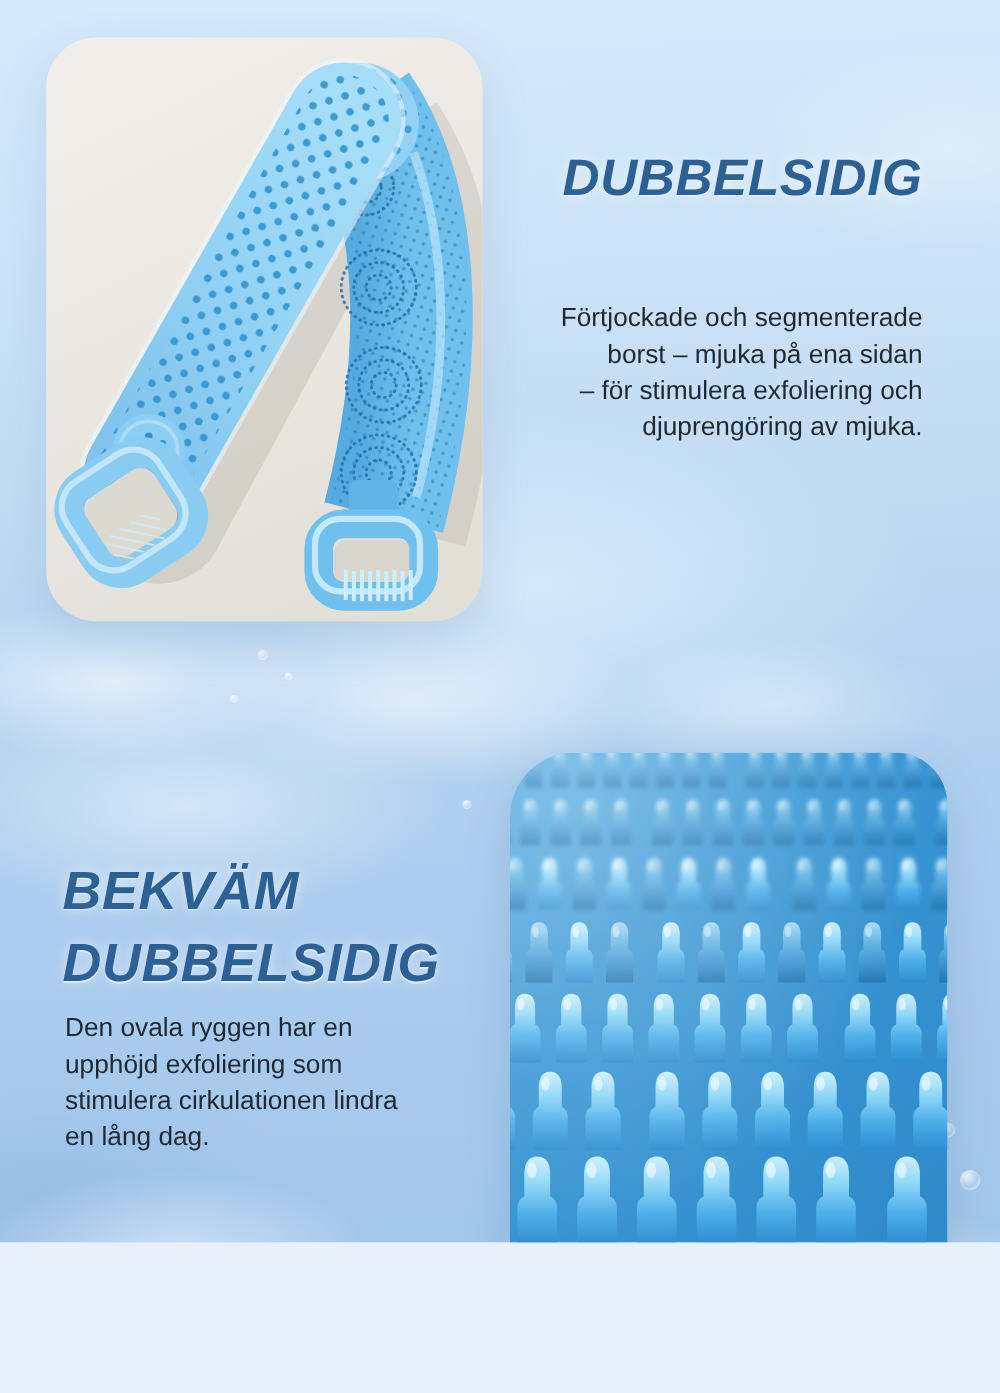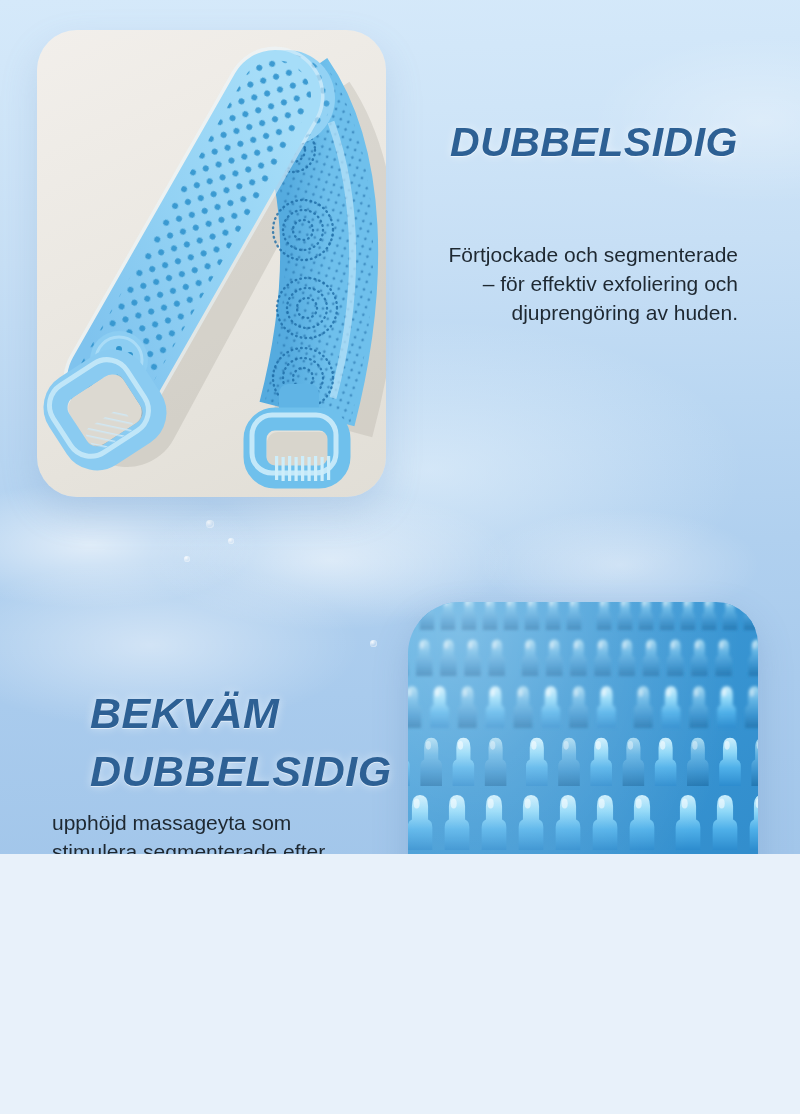--- a/index.html
+++ b/index.html
@@ -1,17 +1,17 @@
 <!DOCTYPE html>
 <html lang="sv"><head>
 <meta charset="utf-8">
 <style>
   html,body{margin:0;padding:0;background:#e8f1fa;}
   .canvas{
-    position:relative;width:800px;height:854px;overflow:hidden;
+    position:relative;width:800px;height:994px;overflow:hidden;
     font-family:"Liberation Sans",sans-serif;
     background:linear-gradient(178deg,#d5e9fa 0%,#cfe5f8 14%,#c7dff5 30%,#bad7f2 48%,#b0d0ef 64%,#a9cbed 80%,#a2c6ea 100%);
   }
   .bg{
     position:absolute;inset:0;pointer-events:none;
     background-image:
       radial-gradient(240px 90px at 90px 545px,  rgba(255,255,255,.60), rgba(255,255,255,0) 70%),
       radial-gradient(260px 100px at 330px 560px, rgba(255,255,255,.50), rgba(255,255,255,0) 70%),
       radial-gradient(300px 120px at 150px 645px, rgba(255,255,255,.45), rgba(255,255,255,0) 70%),
       radial-gradient(200px 80px at 620px 565px,  rgba(255,255,255,.38), rgba(255,255,255,0) 70%),
@@ -39,21 +39,21 @@
     box-shadow:0 14px 34px rgba(90,130,180,.28);
   }
   .closeup svg{position:absolute;inset:0;display:block;}
   .title{
     position:absolute;margin:0;font-style:italic;font-weight:bold;
     color:#2d6094;letter-spacing:.5px;
     text-shadow:0 1px 0 rgba(255,255,255,.55), 0 0 10px rgba(255,255,255,.55);
   }
   .title .tl{display:block;}
   .title-top{top:112px;right:62px;text-align:right;font-size:41px;line-height:61px;}
-  .title-bottom{top:684px;left:50px;text-align:left;font-size:43px;line-height:58px;margin-left:40px;}
+  .title-bottom{top:684px;left:50px;text-align:left;font-size:43px;line-height:58px;}
   .body-text{position:absolute;margin:0;color:#1e2831;font-size:21px;line-height:29px;font-weight:500;}
   .body-text .bl{display:block;}
   .body-top{top:240px;right:62px;text-align:right;}
   .body-bottom{top:808px;left:52px;text-align:left;}
 </style>
 </head>
 <body>
 
 <div class="canvas">
   <div class="bg"></div>
@@ -170,33 +170,36 @@
           </g>
         </g>
       </svg>
     </figure>
 
     <h2 class="title title-top">
       <span class="tl">DUBBELSIDIG</span>
     </h2>
     <p class="body-text body-top">
       <span class="bl">Förtjockade och segmenterade</span>
-      <span class="bl">– för effektiv exfoliering och</span>
-      <span class="bl">djuprengöring av huden.</span>
+      <span class="bl">borst – mjuka på ena sidan</span>
+      <span class="bl">– för stimulera exfoliering och</span>
+      <span class="bl">djuprengöring av mjuka.</span>
     </p>
   </section>
 
   <section>
     <h2 class="title title-bottom">
       <span class="tl">BEKVÄM</span>
       <span class="tl">DUBBELSIDIG</span>
     </h2>
     <p class="body-text body-bottom">
-      <span class="bl">upphöjd massageyta som</span>
-      <span class="bl">stimulera segmenterade efter</span>
+      <span class="bl">Den ovala ryggen har en</span>
+      <span class="bl">upphöjd exfoliering som</span>
+      <span class="bl">stimulera cirkulationen lindra</span>
+      <span class="bl">en lång dag.</span>
     </p>
 
     <figure class="closeup">
       <svg id="bristles" viewBox="0 0 350 476" width="350" height="476" aria-hidden="true">
         <defs>
           <linearGradient id="cupBg" x1="0" y1="0" x2=".7" y2="1">
             <stop offset="0" stop-color="#4ea9e0"></stop>
               <stop offset=".35" stop-color="#3a97d4"></stop>
               <stop offset="1" stop-color="#2f8aca"></stop>
           </linearGradient>

